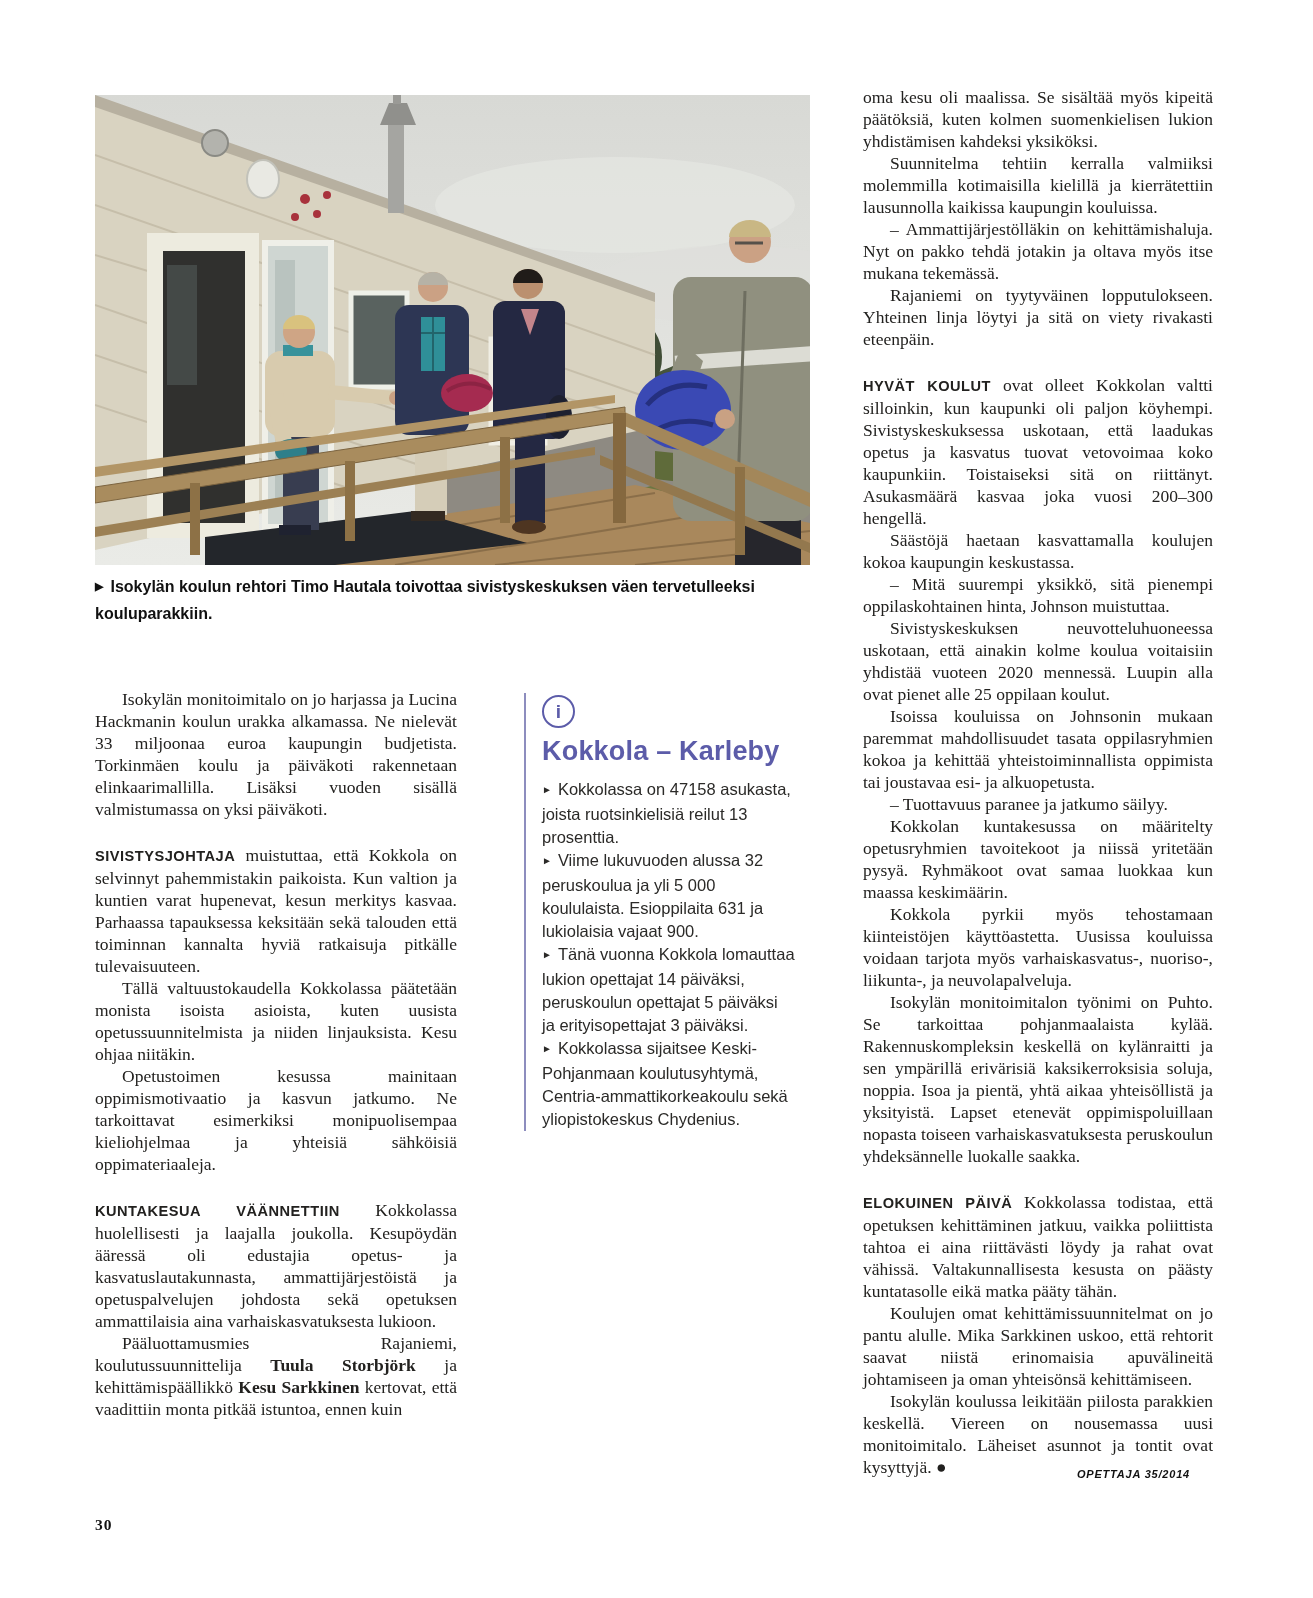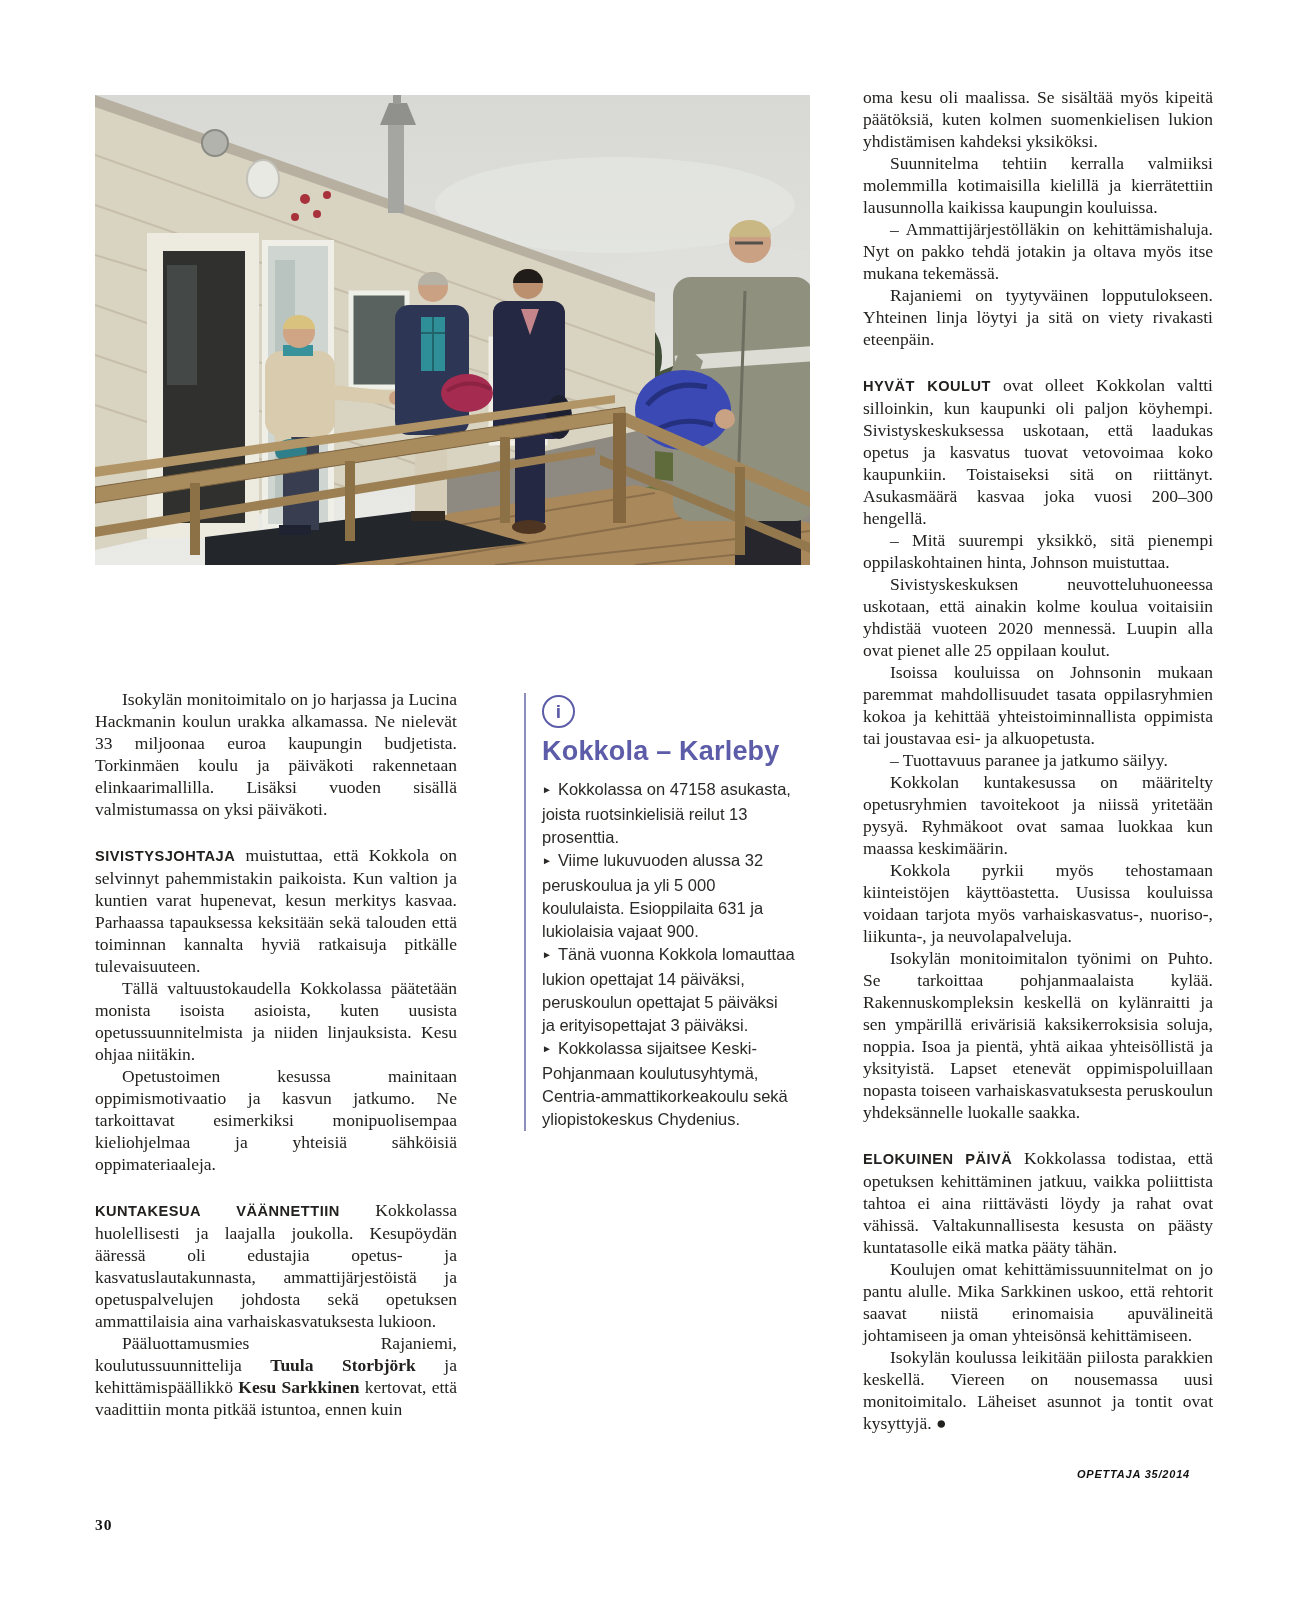--- a/index.html
+++ b/index.html
@@ -190,20 +190,21 @@
         <polygon points="505,360 715,448 715,458 505,370" fill="#93784e"></polygon>
         <rect x="95" y="388" width="10" height="72" fill="#8d7146"></rect>
         <rect x="250" y="366" width="10" height="80" fill="#8d7146"></rect>
         <rect x="405" y="342" width="10" height="86" fill="#8d7146"></rect>
         <rect x="518" y="318" width="13" height="110" fill="#85683f"></rect>
         <rect x="640" y="372" width="10" height="88" fill="#8d7146"></rect>
       </g>
     </svg>
   </figure>
 
+  <p class="caption"><span class="tri">▶</span><span>Isokylän koulun rehtori Timo Hautala toivottaa sivistyskeskuksen väen tervetulleeksi kouluparakkiin.</span></p>
 
   <section class="col col-left" id="col-left">
       <p class="ind "><span>Isokylän monitoimitalo on jo harjassa ja Lucina Hackmanin koulun urakka alkamassa. Ne nielevät 33 miljoonaa euroa kaupungin budjetista. Torkinmäen koulu ja päiväkoti rakennetaan elinkaarimallilla. Lisäksi vuoden sisällä valmistumassa on yksi päiväkoti.</span></p>
       <p class="sect"><span class="lead">SIVISTYSJOHTAJA</span><span> muistuttaa, että Kokkola on selvinnyt pahemmistakin paikoista. Kun valtion ja kuntien varat hupenevat, kesun merkitys kasvaa. Parhaassa tapauksessa keksitään sekä talouden että toiminnan kannalta hyviä ratkaisuja pitkälle tulevaisuuteen.</span></p>
       <p class="ind "><span>Tällä valtuustokaudella Kokkolassa päätetään monista isoista asioista, kuten uusista opetussuunnitelmista ja niiden linjauksista. Kesu ohjaa niitäkin.</span></p>
       <p class="ind "><span>Opetustoimen kesussa mainitaan oppimismotivaatio ja kasvun jatkumo. Ne tarkoittavat esimerkiksi monipuolisempaa kieliohjelmaa ja yhteisiä sähköisiä oppimateriaaleja.</span></p>
       <p class="sect"><span class="lead">KUNTAKESUA VÄÄNNETTIIN</span><span> Kokkolassa huolellisesti ja laajalla joukolla. Kesupöydän ääressä oli edustajia opetus- ja kasvatuslautakunnasta, ammattijärjestöistä ja opetuspalvelujen johdosta sekä opetuksen ammattilaisia aina varhaiskasvatuksesta lukioon.</span></p>
       <p class="ind "><span>Pääluottamusmies Rajaniemi, koulutussuunnittelija </span><span class="bname">Tuula Storbjörk</span><span> ja kehittämispäällikkö </span><span class="bname">Kesu Sarkkinen</span><span> kertovat, että vaadittiin monta pitkää istuntoa, ennen kuin</span></p>
     </section>
 
@@ -219,20 +220,21 @@
         <li><span class="bullet">►</span><span>Kokkolassa sijaitsee Keski-Pohjanmaan koulutusyhtymä, Centria-ammattikorkeakoulu sekä yliopistokeskus Chydenius.</span></li>
       </ul>
   </aside>
 
   <section class="col col-right" id="col-right">
       <p class=""><span>oma kesu oli maalissa. Se sisältää myös kipeitä päätöksiä, kuten kolmen suomenkielisen lukion yhdistämisen kahdeksi yksiköksi.</span></p>
       <p class="ind "><span>Suunnitelma tehtiin kerralla valmiiksi molemmilla kotimaisilla kielillä ja kierrätettiin lausunnolla kaikissa kaupungin kouluissa.</span></p>
       <p class="ind "><span>– Ammattijärjestölläkin on kehittämishaluja. Nyt on pakko tehdä jotakin ja oltava myös itse mukana tekemässä.</span></p>
       <p class="ind "><span>Rajaniemi on tyytyväinen lopputulokseen. Yhteinen linja löytyi ja sitä on viety rivakasti eteenpäin.</span></p>
       <p class="sect"><span class="lead">HYVÄT KOULUT</span><span> ovat olleet Kokkolan valtti silloinkin, kun kaupunki oli paljon köyhempi. Sivistyskeskuksessa uskotaan, että laadukas opetus ja kasvatus tuovat vetovoimaa koko kaupunkiin. Toistaiseksi sitä on riittänyt. Asukasmäärä kasvaa joka vuosi 200–300 hengellä.</span></p>
+      <p class="ind "><span>Säästöjä haetaan kasvattamalla koulujen kokoa kaupungin keskustassa.</span></p>
       <p class="ind "><span>– Mitä suurempi yksikkö, sitä pienempi oppilaskohtainen hinta, Johnson muistuttaa.</span></p>
       <p class="ind "><span>Sivistyskeskuksen neuvotteluhuoneessa uskotaan, että ainakin kolme koulua voitaisiin yhdistää vuoteen 2020 mennessä. Luupin alla ovat pienet alle 25 oppilaan koulut.</span></p>
       <p class="ind "><span>Isoissa kouluissa on Johnsonin mukaan paremmat mahdollisuudet tasata oppilasryhmien kokoa ja kehittää yhteistoiminnallista oppimista tai joustavaa esi- ja alkuopetusta.</span></p>
       <p class="ind "><span>– Tuottavuus paranee ja jatkumo säilyy.</span></p>
       <p class="ind "><span>Kokkolan kuntakesussa on määritelty opetusryhmien tavoitekoot ja niissä yritetään pysyä. Ryhmäkoot ovat samaa luokkaa kun maassa keskimäärin.</span></p>
       <p class="ind "><span>Kokkola pyrkii myös tehostamaan kiinteistöjen käyttöastetta. Uusissa kouluissa voidaan tarjota myös varhaiskasvatus-, nuoriso-, liikunta-, ja neuvolapalveluja.</span></p>
       <p class="ind "><span>Isokylän monitoimitalon työnimi on Puhto. Se tarkoittaa pohjanmaalaista kylää. Rakennuskompleksin keskellä on kylänraitti ja sen ympärillä erivärisiä kaksikerroksisia soluja, noppia. Isoa ja pientä, yhtä aikaa yhteisöllistä ja yksityistä. Lapset etenevät oppimispoluillaan nopasta toiseen varhaiskasvatuksesta peruskoulun yhdeksännelle luokalle saakka.</span></p>
       <p class="sect"><span class="lead">ELOKUINEN PÄIVÄ</span><span> Kokkolassa todistaa, että opetuksen kehittäminen jatkuu, vaikka poliittista tahtoa ei aina riittävästi löydy ja rahat ovat vähissä. Valtakunnallisesta kesusta on päästy kuntatasolle eikä matka pääty tähän.</span></p>
       <p class="ind "><span>Koulujen omat kehittämissuunnitelmat on jo pantu alulle. Mika Sarkkinen uskoo, että rehtorit saavat niistä erinomaisia apuvälineitä johtamiseen ja oman yhteisönsä kehittämiseen.</span></p>
       <p class="ind "><span>Isokylän koulussa leikitään piilosta parakkien keskellä. Viereen on nousemassa uusi monitoimitalo. Läheiset asunnot ja tontit ovat kysyttyjä. ●</span></p>

